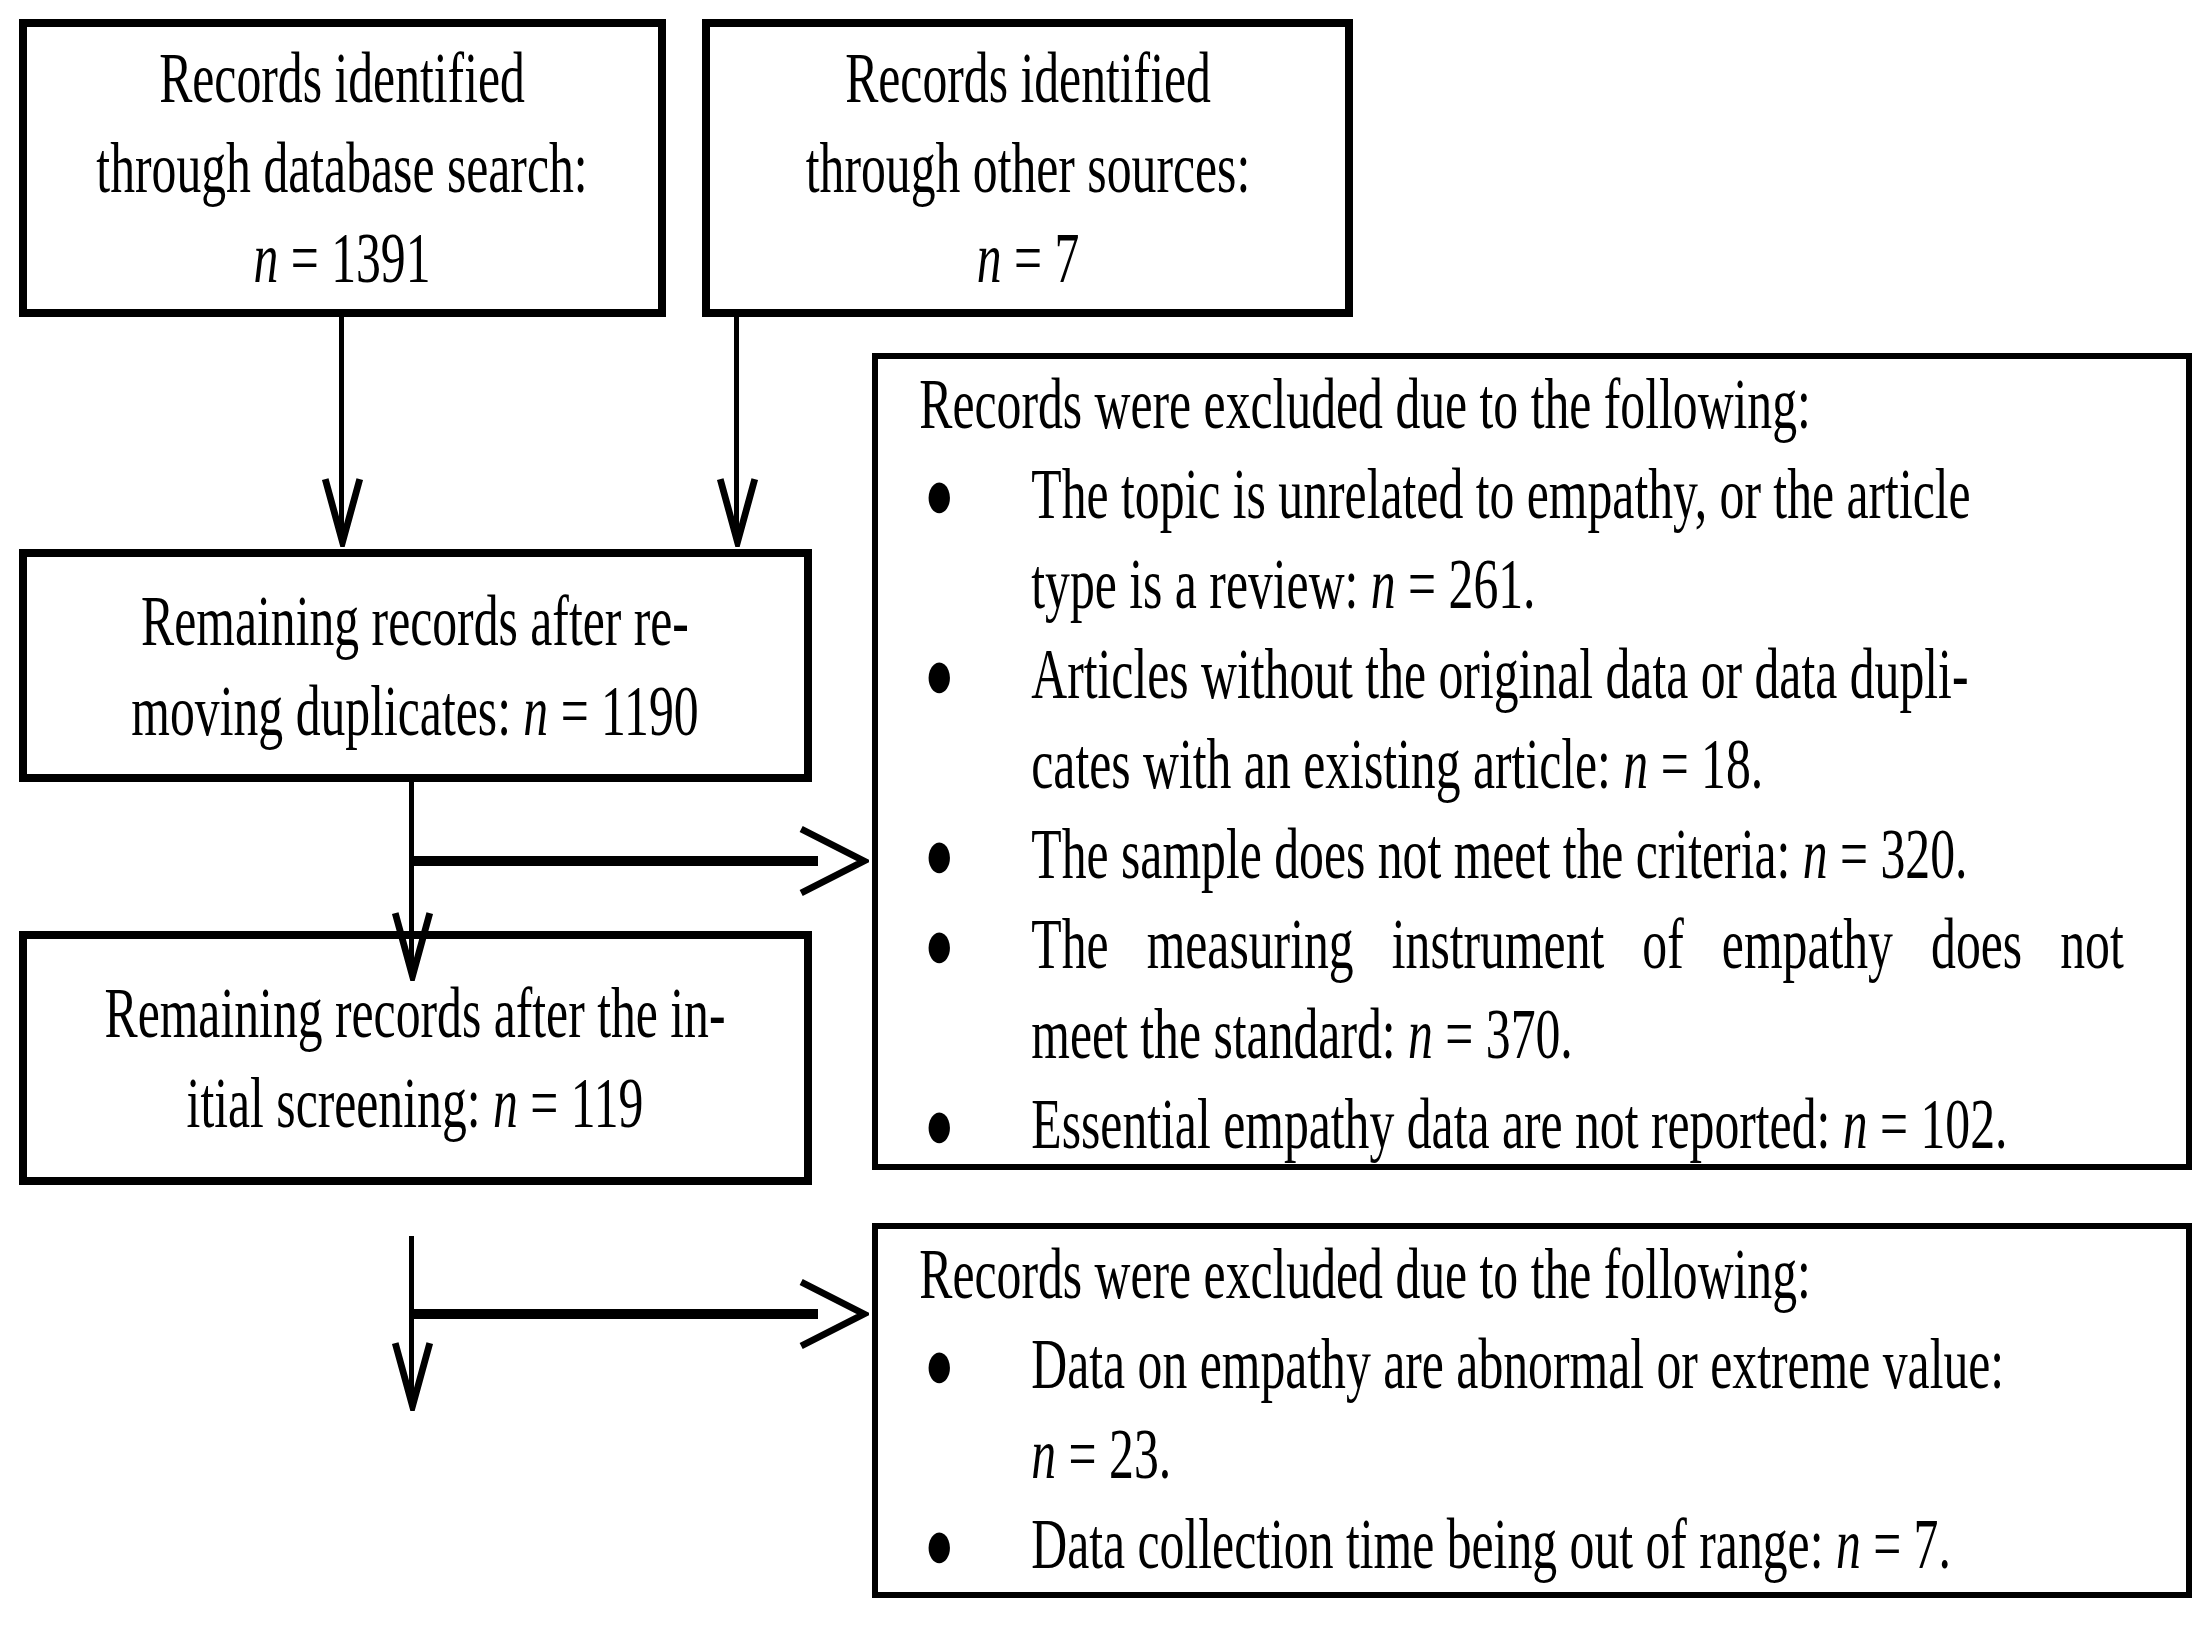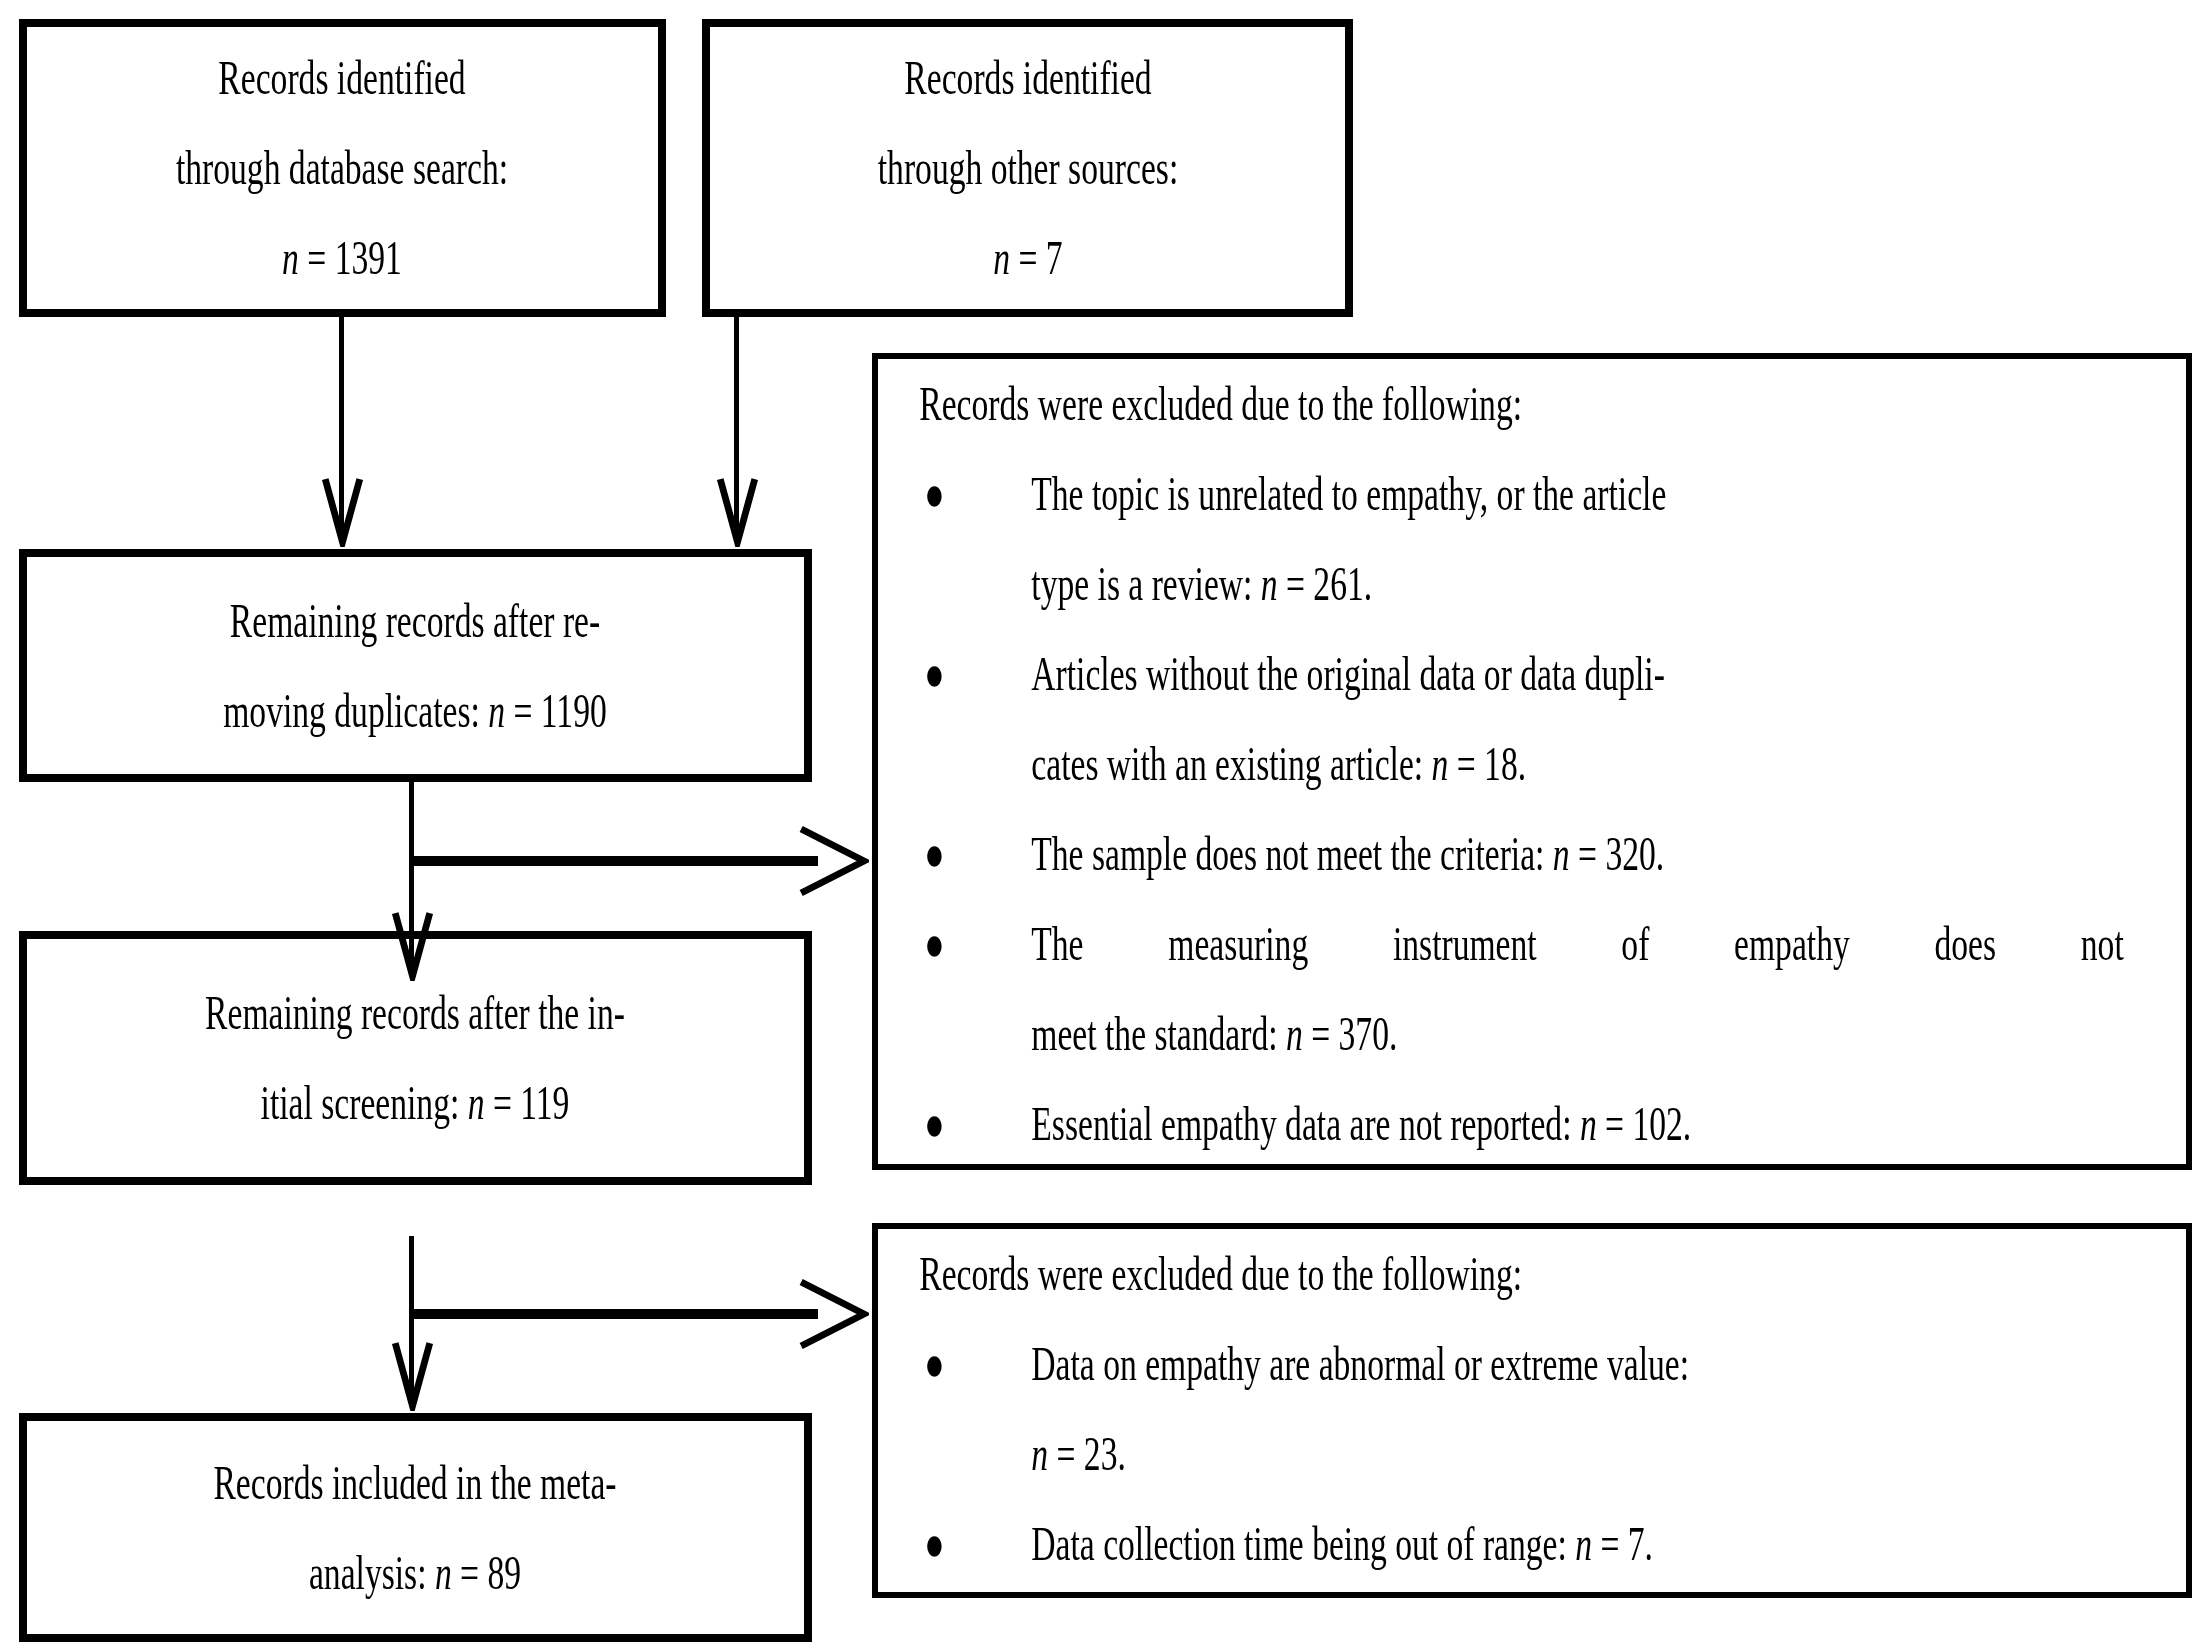--- a/index.html
+++ b/index.html
@@ -1,21 +1,21 @@
 <!DOCTYPE html>
 <html style="font-size:10px"><head>
 <meta charset="utf-8">
 <style>
   html,body{margin:0;padding:0;background:#ffffff;}
   #canvas{
     position:relative;
     width:2205px;height:1645px;
     background:#ffffff;
     font-family:"Liberation Serif","DejaVu Serif",serif;
-    font-size:48px;
+    font-size:71px;
     color:#000;
     overflow:hidden;
   }
   
   .fbox{position:absolute;background:#fff;border:8.7px solid #000;box-sizing:border-box;}
   .clabel{
     position:absolute;left:50%;top:50%;
     width:142.86%;
     transform:translate(-50%,-50%) scaleX(0.7);
     text-align:center;
@@ -66,26 +66,20 @@
     </div>
   </div>
 
   <div class="fbox" style="left:18.6px;top:931px;width:793px;height:254px;">
     <div class="clabel">
       <div class="line">Remaining records after the in-</div>
       <div class="line">itial screening: <i>n</i> = 119</div>
     </div>
   </div>
 
-  <div class="fbox" style="left:18.6px;top:1413px;width:793px;height:229px;">
-    <div class="clabel">
-      <div class="line">Records included in the meta-</div>
-      <div class="line">analysis: <i>n</i> = 89</div>
-    </div>
-  </div>
 
   <div class="xbox" style="left:872px;top:353px;width:1320px;height:817px;">
     <div class="xcontent">
       <div class="line xtitle">Records were excluded due to the following:</div>
       <div class="bullet-item">
         <span class="bullet">●</span>
         <div class="line">The topic is unrelated to empathy, or the article</div>
         <div class="line">type is a review: <i>n</i> = 261.</div>
       </div>
       <div class="bullet-item">

